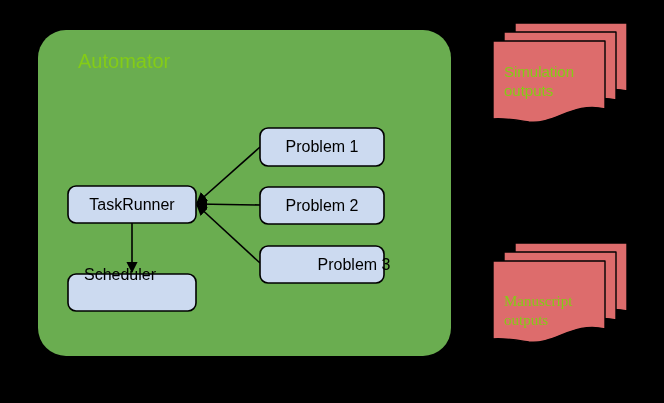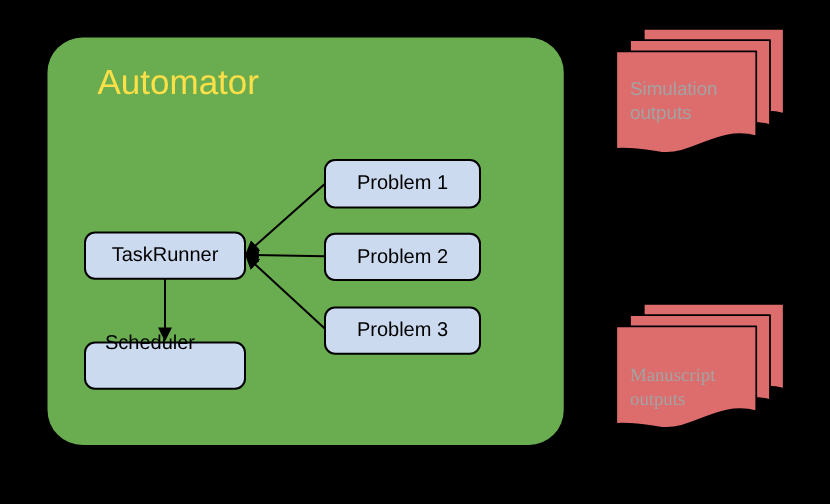--- a/index.html
+++ b/index.html
@@ -26,27 +26,27 @@
     position: absolute;
     display: flex;
     align-items: center;
     justify-content: center;
     color: #000000;
     pointer-events: none;
     white-space: pre;
   }
   .container-title {
     position: absolute;
-    color: #fde047;
-    font-size: 28px;
+    color: #84cc16;
+    font-size: 20px;
     white-space: pre;
   }
   .doc-label {
     position: absolute;
-    color: #a3a3a3;
+    color: #84cc16;
     font-size: 15px;
     line-height: 19px;
     white-space: pre-line;
   }
 </style>
 </head>
 <body>
 
 <div id="canvas">
 
@@ -89,16 +89,16 @@
   <div id="labels-layer">
       <div class="container-title" style="left: 78px; top: 50px;">Automator</div>
       <div class="doc-label" style="left: 504px; top: 62px;">Simulation
 outputs</div>
       <div class="doc-label" style="left: 504px; top: 292px; font-family: Liberation Serif, serif;">Manuscript
 outputs</div>
       <div class="node-label" style="left: 68px; top: 186px; width: 128px; height: 37px; font-size: 16px; text-align: right;">TaskRunner</div>
       <div class="node-label" style="left: 68px; top: 256px; width: 104px; height: 37px; font-size: 16px;">Scheduler</div>
       <div class="node-label" style="left: 260px; top: 128px; width: 124px; height: 38px; font-size: 16px; border-radius: 10px;">Problem 1</div>
       <div class="node-label" style="left: 260px; top: 187px; width: 124px; height: 37px; font-size: 16px; text-align: right;">Problem 2</div>
-      <div class="node-label" style="left: 260px; top: 246px; width: 124px; height: 37px; font-size: 16px;">Problem 3</div>
+      <div class="node-label" style="left: 260px; top: 246px; width: 124px; height: 37px; font-size: 16px; padding-left: 32px;">Problem 3</div>
     </div>
 
 </div>
 
 </body></html>

